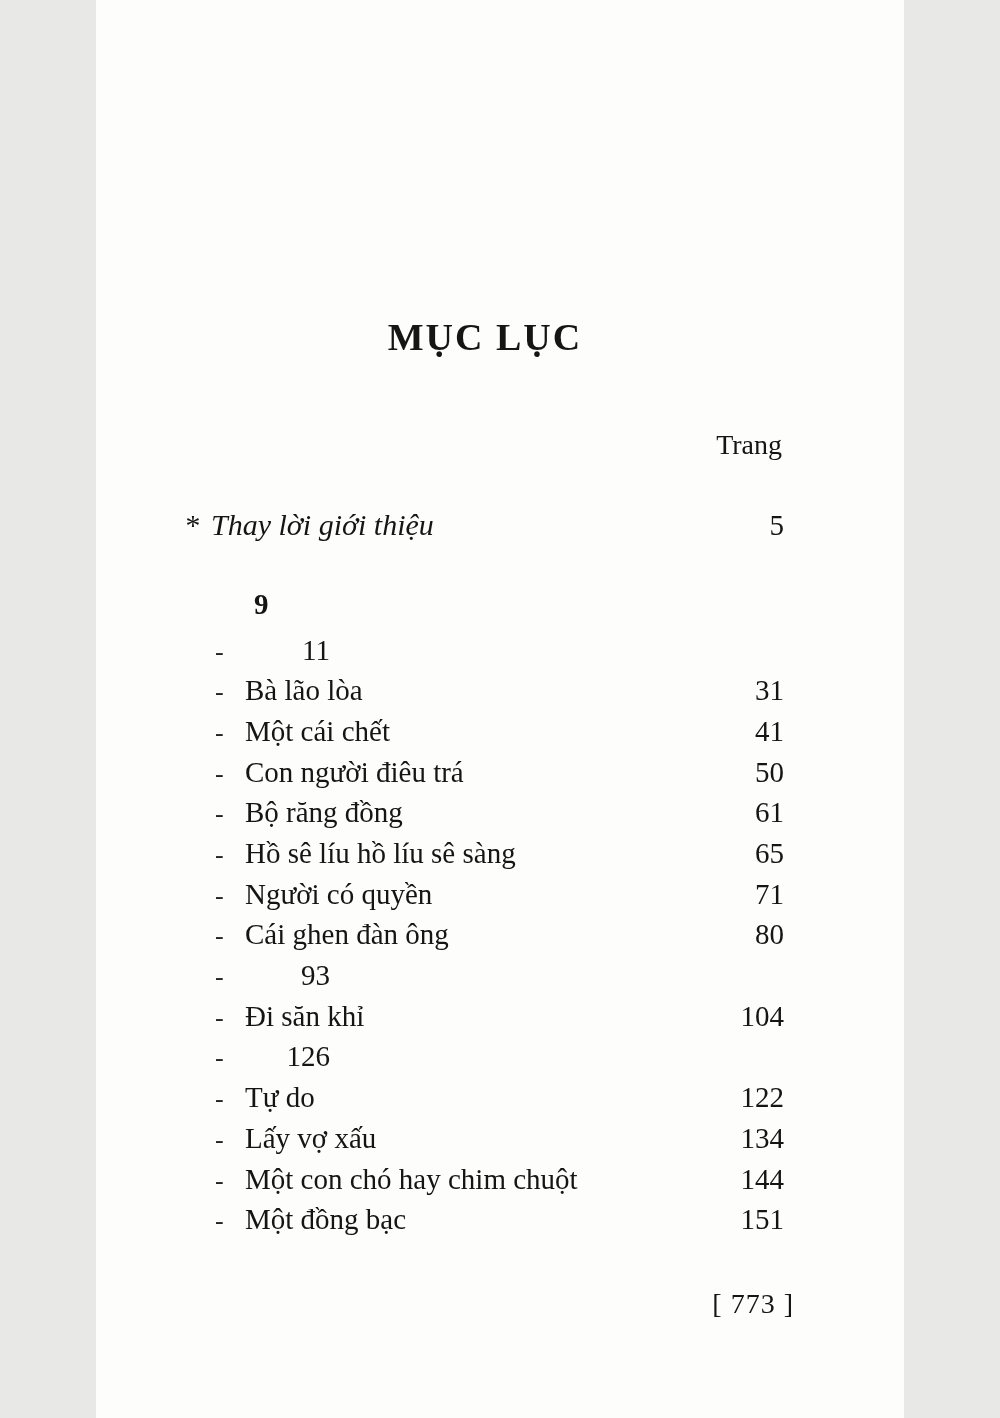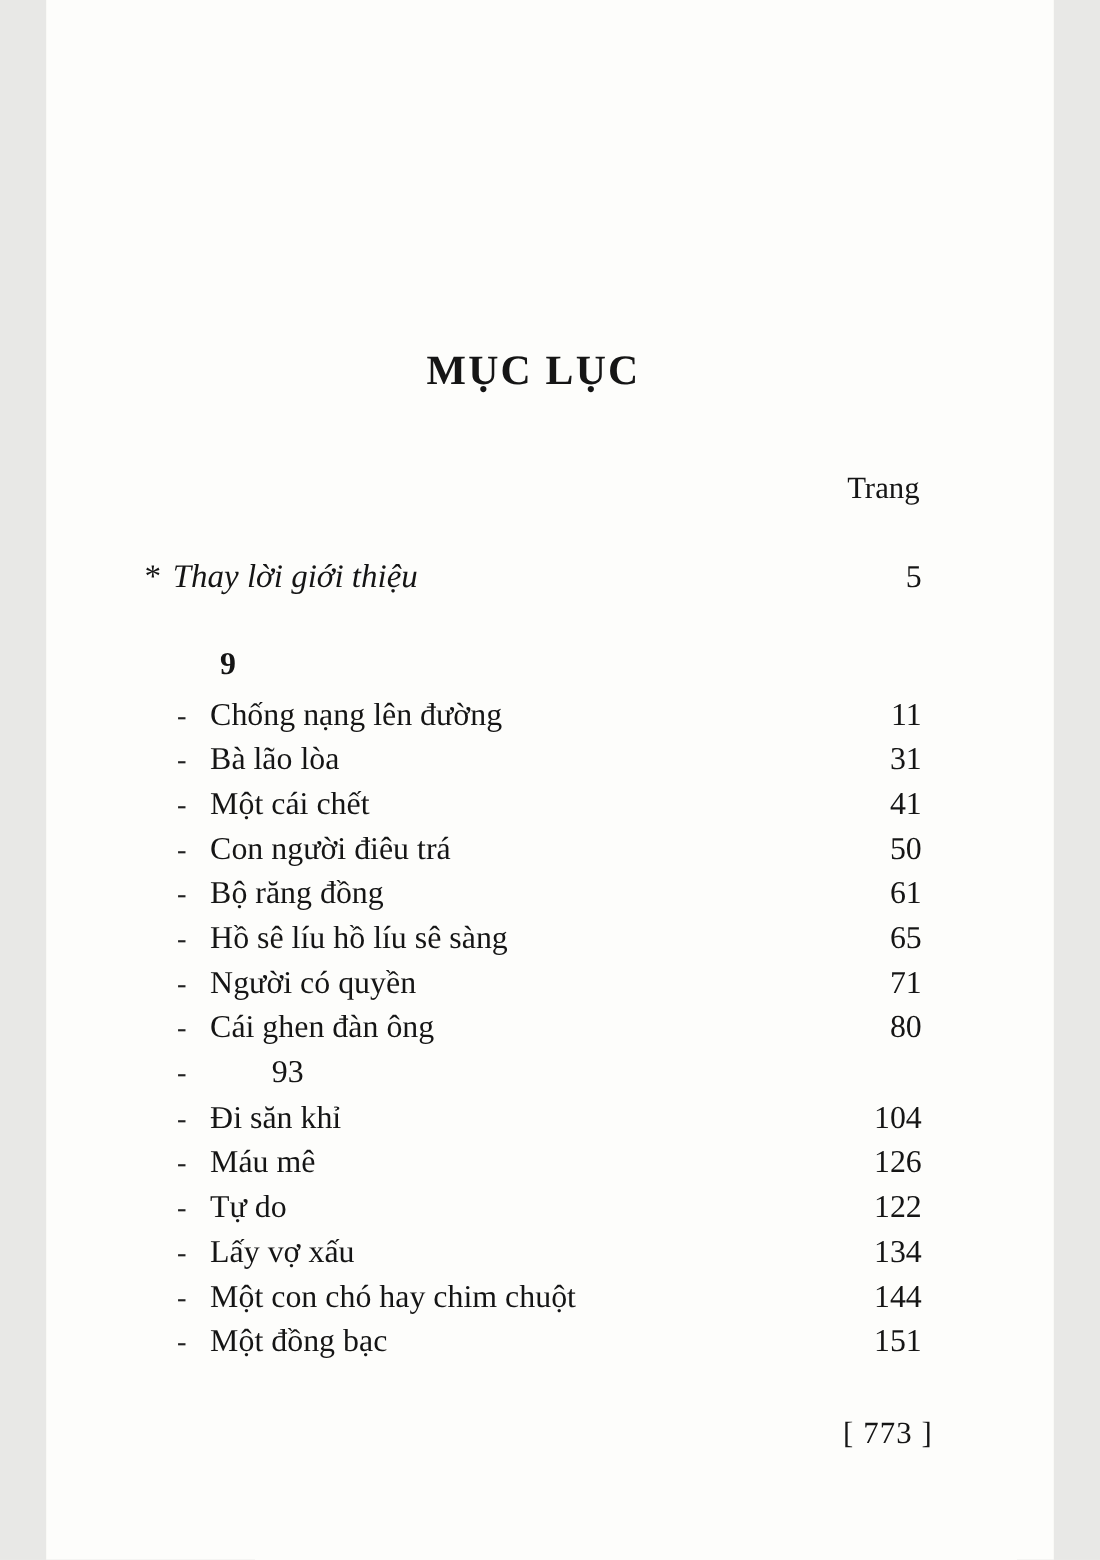--- a/index.html
+++ b/index.html
@@ -2,21 +2,21 @@
 <html><head>
 <meta charset="utf-8">
 <style>
   html, body {
     margin: 0;
     padding: 0;
     background: #e8e8e6;
   }
   .page {
     position: relative;
-    width: 916px;
+    width: 808px;
     height: 1418px;
     margin: 0 auto;
     background: #fdfdfb;
     color: #151515;
     font-family: "Liberation Serif", "DejaVu Serif", serif;
     overflow: hidden;
   }
   .title {
     position: absolute;
     top: 318px;
@@ -104,21 +104,20 @@
       <span class="page-num">5</span>
     </div>
 
     <div class="row row-section">
       <span class="page-num">9</span>
     </div>
 
     <div class="toc-list">
   <div class="row row-item">
     <span class="dash">-</span>
-    <span class="label">Chống nạng lên đường</span>
     <span class="page-num">11</span>
   </div>
 
   <div class="row row-item">
     <span class="dash">-</span>
     <span class="label">Bà lão lòa</span>
     <span class="page-num">31</span>
   </div>
 
   <div class="row row-item">
@@ -163,21 +162,20 @@
   </div>
 
   <div class="row row-item">
     <span class="dash">-</span>
     <span class="label">Đi săn khỉ</span>
     <span class="page-num">104</span>
   </div>
 
   <div class="row row-item">
     <span class="dash">-</span>
-    <span class="label">Máu mê</span>
     <span class="page-num">126</span>
   </div>
 
   <div class="row row-item">
     <span class="dash">-</span>
     <span class="label">Tự do</span>
     <span class="page-num">122</span>
   </div>
 
   <div class="row row-item">

